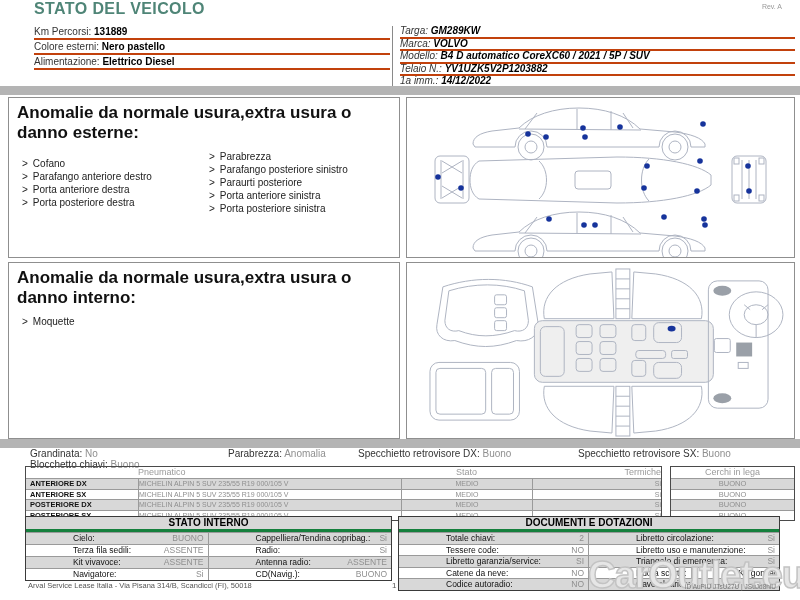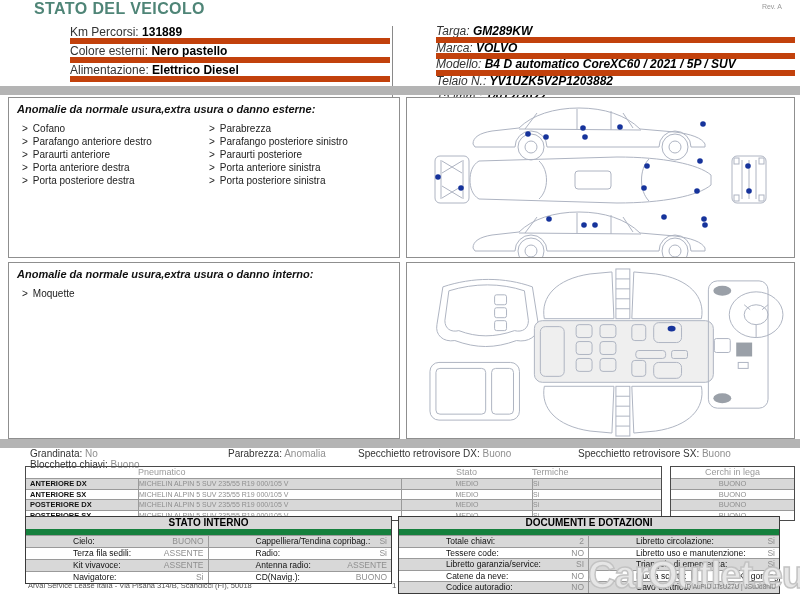--- a/index.html
+++ b/index.html
@@ -9,38 +9,38 @@
     font-family:"Liberation Sans", sans-serif;
   }
   .abs{position:absolute;}
 
   
   #report-title{left:34px;top:0px;font-size:16px;font-weight:bold;color:#4f8577;letter-spacing:.4px;}
   #rev{right:18px;top:3px;font-size:7px;color:#999;}
   .info{top:26px;}
   #info-left{left:34px;width:356px;}
   #info-right{left:392px;width:403px;border-left:1px solid #8a8a8a;padding-left:7px;box-sizing:border-box;}
-  .info .row{border-bottom:6px solid #c2410c;font-size:12px;white-space:nowrap;overflow:hidden;margin-left:36px;}
+  .info .row{border-bottom:2px solid #c2410c;font-size:10px;white-space:nowrap;overflow:hidden;}
   #info-left .row{height:12px;line-height:12px;margin-bottom:1px;}
   #info-right .row{height:10.6px;line-height:10.6px;font-style:italic;}
   .info .lab{color:#333;}
   .info .val{font-weight:bold;color:#000;}
 
   
   .hbar{left:0;width:800px;height:9px;background:#b4b4b4;}
   #bar1{top:86px;}
   #bar2{top:439px;}
 
   
   .panel{border:1px solid #8f8f8f;box-sizing:border-box;background:#fff;}
   #panel-ext-text{left:8px;top:97px;width:392px;height:161px;padding:5px 8px;}
   #panel-ext-diagram{left:406px;top:97px;width:389px;height:161px;}
   #panel-int-text{left:8px;top:262px;width:392px;height:177px;padding:5px 8px;}
   #panel-int-diagram{left:406px;top:262px;width:389px;height:177px;}
-  .heading{font-size:11px;font-weight:bold;margin:0 0 7px 0;color:#111;font-style:italic;}
+  .heading{font-size:17px;font-weight:bold;margin:0 0 7px 0;color:#111;}
   .cols{display:flex;align-items:center;}
   .col{width:50%;}
   .item{font-size:10px;line-height:13px;color:#222;padding-left:5px;white-space:nowrap;}
   .item .mk{margin-right:5px;}
   .diagram{width:100%;height:100%;display:block;}
 
   
   #status{left:0;top:448px;width:800px;height:24px;font-size:10px;padding-left:6px;}
   .st{position:absolute;white-space:nowrap;}
   .st .lab{color:#333;}
@@ -54,30 +54,30 @@
   
   #tyres{left:25px;top:466px;width:637px;border:1px solid #4a4a4a;box-sizing:border-box;}
   #cerchi{left:670px;top:466px;width:125px;border:1px solid #4a4a4a;box-sizing:border-box;}
   .trow{display:flex;height:9.5px;line-height:9.5px;border-top:1px solid #9a9a9a;font-size:7px;}
   .trow.h{height:11px;line-height:11px;border-top:none;font-size:9px;color:#9a9a9a;}
   .trow.shade{background:#d8d8d8;}
   .tc{box-sizing:border-box;overflow:hidden;white-space:nowrap;}
   .tc-pos{width:112px;font-weight:bold;font-size:7.5px;padding-left:4px;color:#111;}
   .tc-tyre{width:263px;text-align:left;color:#8f8f8f;border-left:1px solid #9a9a9a;}
   .tc-stato{width:131px;text-align:center;color:#8f8f8f;border-left:1px solid #9a9a9a;}
-  .tc-term{flex:1;text-align:left;color:#8f8f8f;border-left:1px solid #9a9a9a;}
+  .tc-term{flex:1;text-align:right;color:#8f8f8f;border-left:1px solid #9a9a9a;}
   .trow.h .tc{border-left:none;color:#9a9a9a;font-weight:normal;}
   .tc-chead{width:100%;text-align:center;}
   .tc-cval{width:100%;text-align:center;color:#8f8f8f;font-size:7.5px;}
 
   
   .btable{border:1px solid #3a3a3a;box-sizing:border-box;}
   #stato-interno{left:25px;top:516px;width:367px;}
   #documenti{left:398px;top:516px;width:382px;}
-  .ttl{height:12px;line-height:12px;background:#d8d8d8;text-align:center;font-weight:bold;font-size:10px;color:#000;border-bottom:6px solid #15803d;}
+  .ttl{height:12px;line-height:12px;background:#d8d8d8;text-align:center;font-weight:bold;font-size:10px;color:#000;border-bottom:3px solid #15803d;}
   .drow{display:flex;height:11px;line-height:11px;border-top:1px solid #9a9a9a;font-size:8.5px;}
   .drow:first-of-type{border-top:none;}
   #documenti .drow{height:10.5px;line-height:10.5px;}
   .drow.shade{background:#d8d8d8;}
   .cell{display:flex;justify-content:space-between;box-sizing:border-box;padding:0 4px;overflow:hidden;white-space:nowrap;}
   .cell .lab{color:#111;margin-left:43px;}
   .cell .val{color:#8f8f8f;padding-left:4px;}
   .cell.cl{width:50%;border-right:1px solid #9a9a9a;}
   .cell.cr{width:50%;}
   .cell.cr2a{width:27%;border-right:1px solid #9a9a9a;}
@@ -119,21 +119,20 @@
 </div>
 
 <div class="abs hbar" id="bar1"></div>
 
 <div class="abs panel" id="panel-ext-text">
   <div class="heading">Anomalie da normale usura,extra usura o danno esterne:</div>
   <div class="cols">
     <div class="col">
       <div class="item"><span class="mk">&gt;</span><span>Cofano</span></div>
       <div class="item"><span class="mk">&gt;</span><span>Parafango anteriore destro</span></div>
-      <div class="item"><span class="mk">&gt;</span><span>Paraurti anteriore</span></div>
       <div class="item"><span class="mk">&gt;</span><span>Porta anteriore destra</span></div>
       <div class="item"><span class="mk">&gt;</span><span>Porta posteriore destra</span></div>
     </div>
     <div class="col">
       <div class="item"><span class="mk">&gt;</span><span>Parabrezza</span></div>
       <div class="item"><span class="mk">&gt;</span><span>Parafango posteriore sinistro</span></div>
       <div class="item"><span class="mk">&gt;</span><span>Paraurti posteriore</span></div>
       <div class="item"><span class="mk">&gt;</span><span>Porta anteriore sinistra</span></div>
       <div class="item"><span class="mk">&gt;</span><span>Porta posteriore sinistra</span></div>
     </div>

